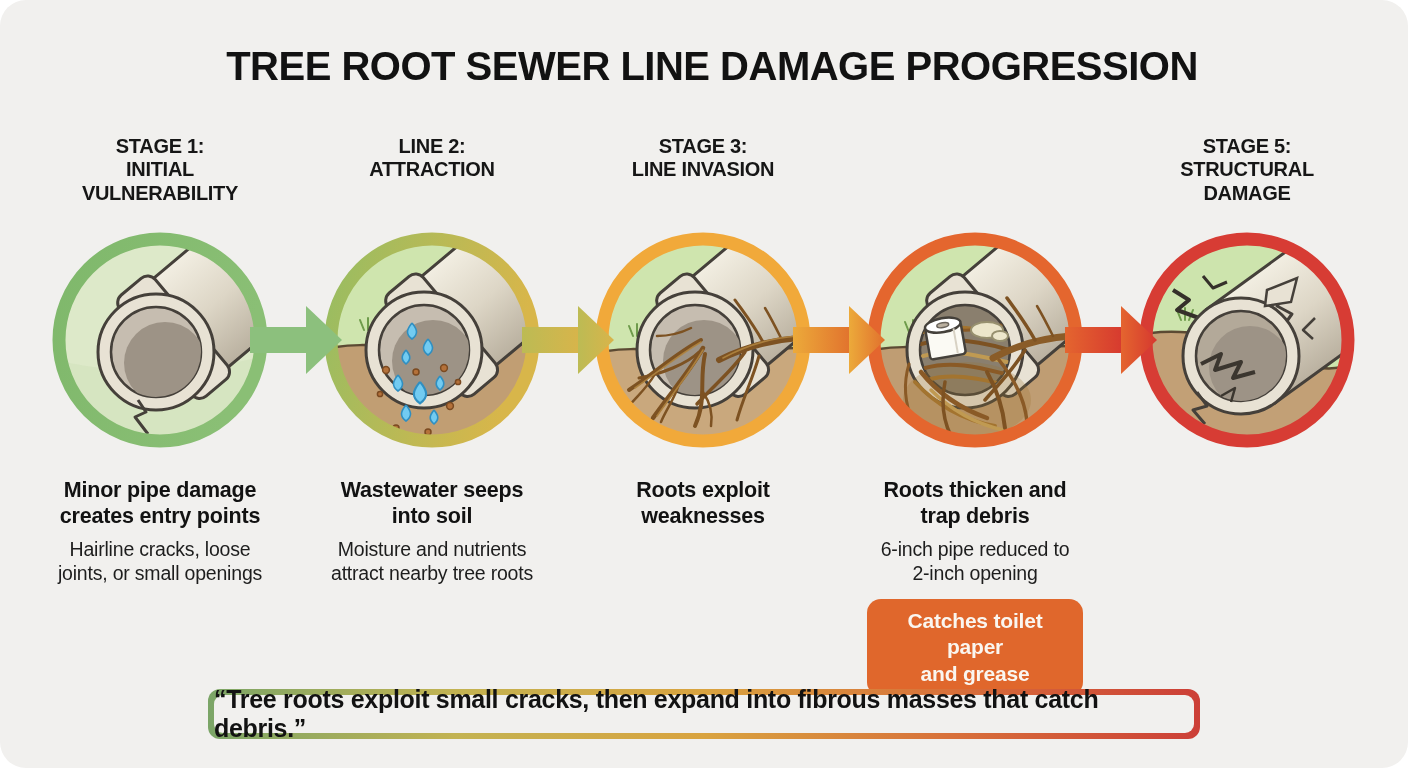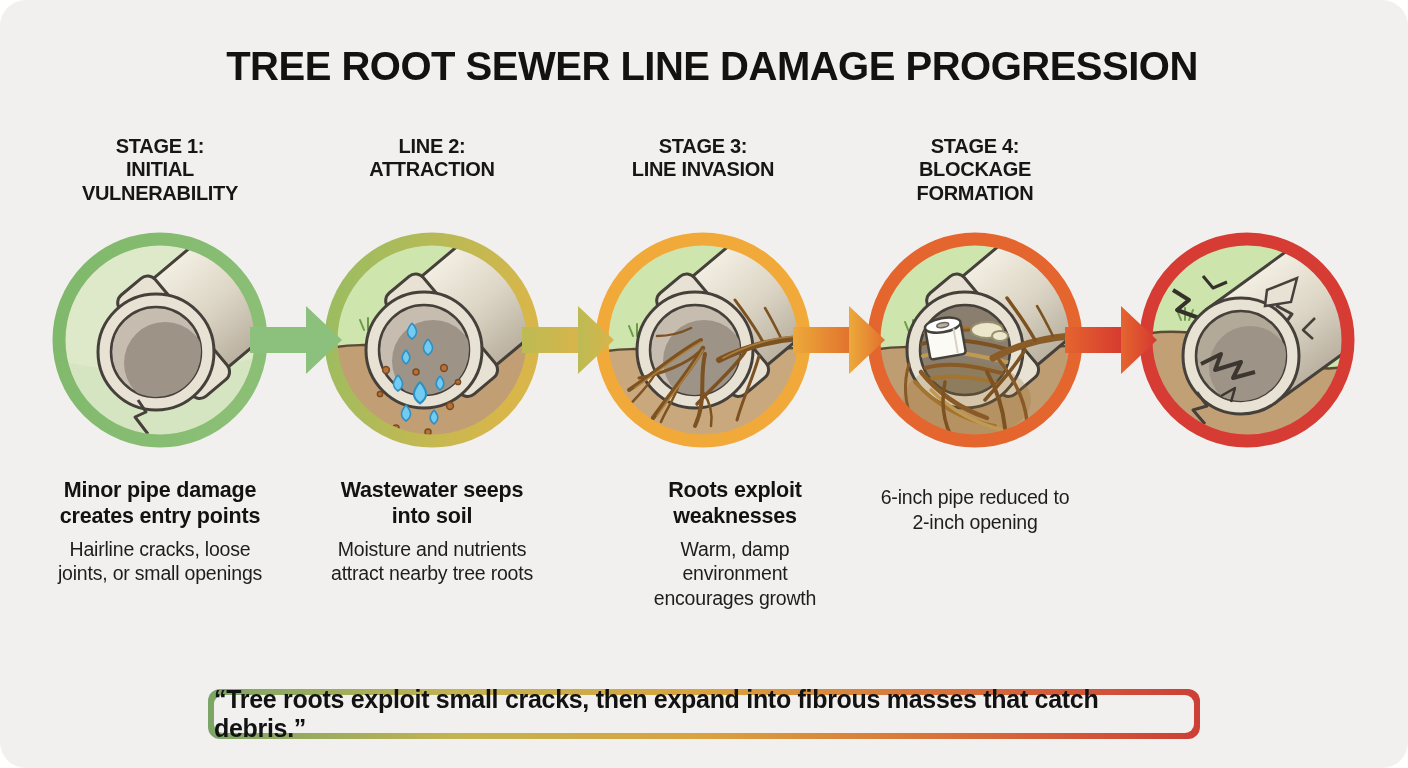--- a/index.html
+++ b/index.html
@@ -46,23 +46,23 @@
 
   <div class="title">TREE ROOT SEWER LINE DAMAGE PROGRESSION</div>
 
   <div class="stage-heading" style="left:28px;width:264px;">STAGE 1:
 INITIAL
 VULNERABILITY</div>
   <div class="stage-heading" style="left:300px;width:264px;">LINE 2:
 ATTRACTION</div>
   <div class="stage-heading" style="left:571px;width:264px;">STAGE 3:
 LINE INVASION</div>
-  <div class="stage-heading" style="left:843px;width:264px;">STAGE 4:
-BLOCKAGE
-FORMATION</div>
+  <div class="stage-heading" style="left:1115px;width:264px;">STAGE 5:
+STRUCTURAL
+DAMAGE</div>
 
   <div class="stage-circle" style="left:52px;">
     <svg viewBox="0 0 216 216">
       <defs>
         <clipPath id="clip-s1">
             <circle cx="108" cy="108" r="96"></circle>
           </clipPath>
         <clipPath id="inner-s1">
             <circle cx="104" cy="120" r="45"></circle>
           </clipPath>
@@ -391,30 +391,31 @@
 creates entry points</div>
     <div class="detail">Hairline cracks, loose
 joints, or small openings</div>
   </div>
   <div class="caption" style="left:304px;width:256px;">
     <div class="bold">Wastewater seeps
 into soil</div>
     <div class="detail">Moisture and nutrients
 attract nearby tree roots</div>
   </div>
-  <div class="caption" style="left:607px;width:256px;">
+  <div class="caption" style="left:575px;width:256px;">
     <div class="bold">Roots exploit
 weaknesses</div>
-    <div class="detail">Warm, damp
-environment
-encourages growth</div>
   </div>
   <div class="caption" style="left:847px;width:256px;">
+    <div class="bold">Roots thicken and
+trap debris</div>
     <div class="detail">6-inch pipe reduced to
 2-inch opening</div>
   </div>
 
+  <div class="badge">Catches toilet paper
+and grease</div>
 
   <div class="quote-wrap">
     <div class="quote-inner">“Tree roots exploit small cracks, then expand into fibrous masses that catch debris.”</div>
   </div>
 
 </div>
 
 </body></html>

